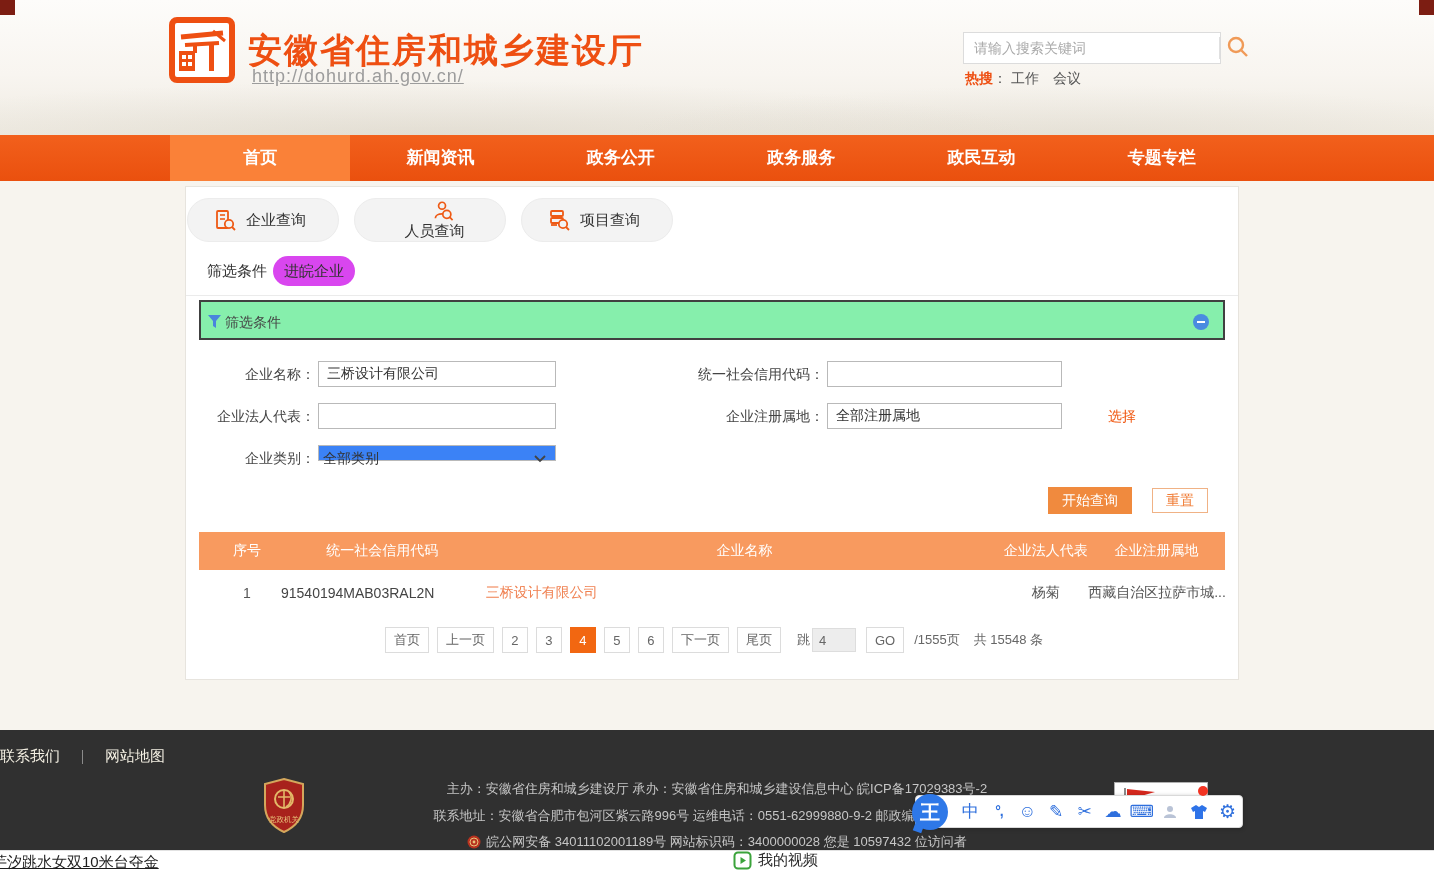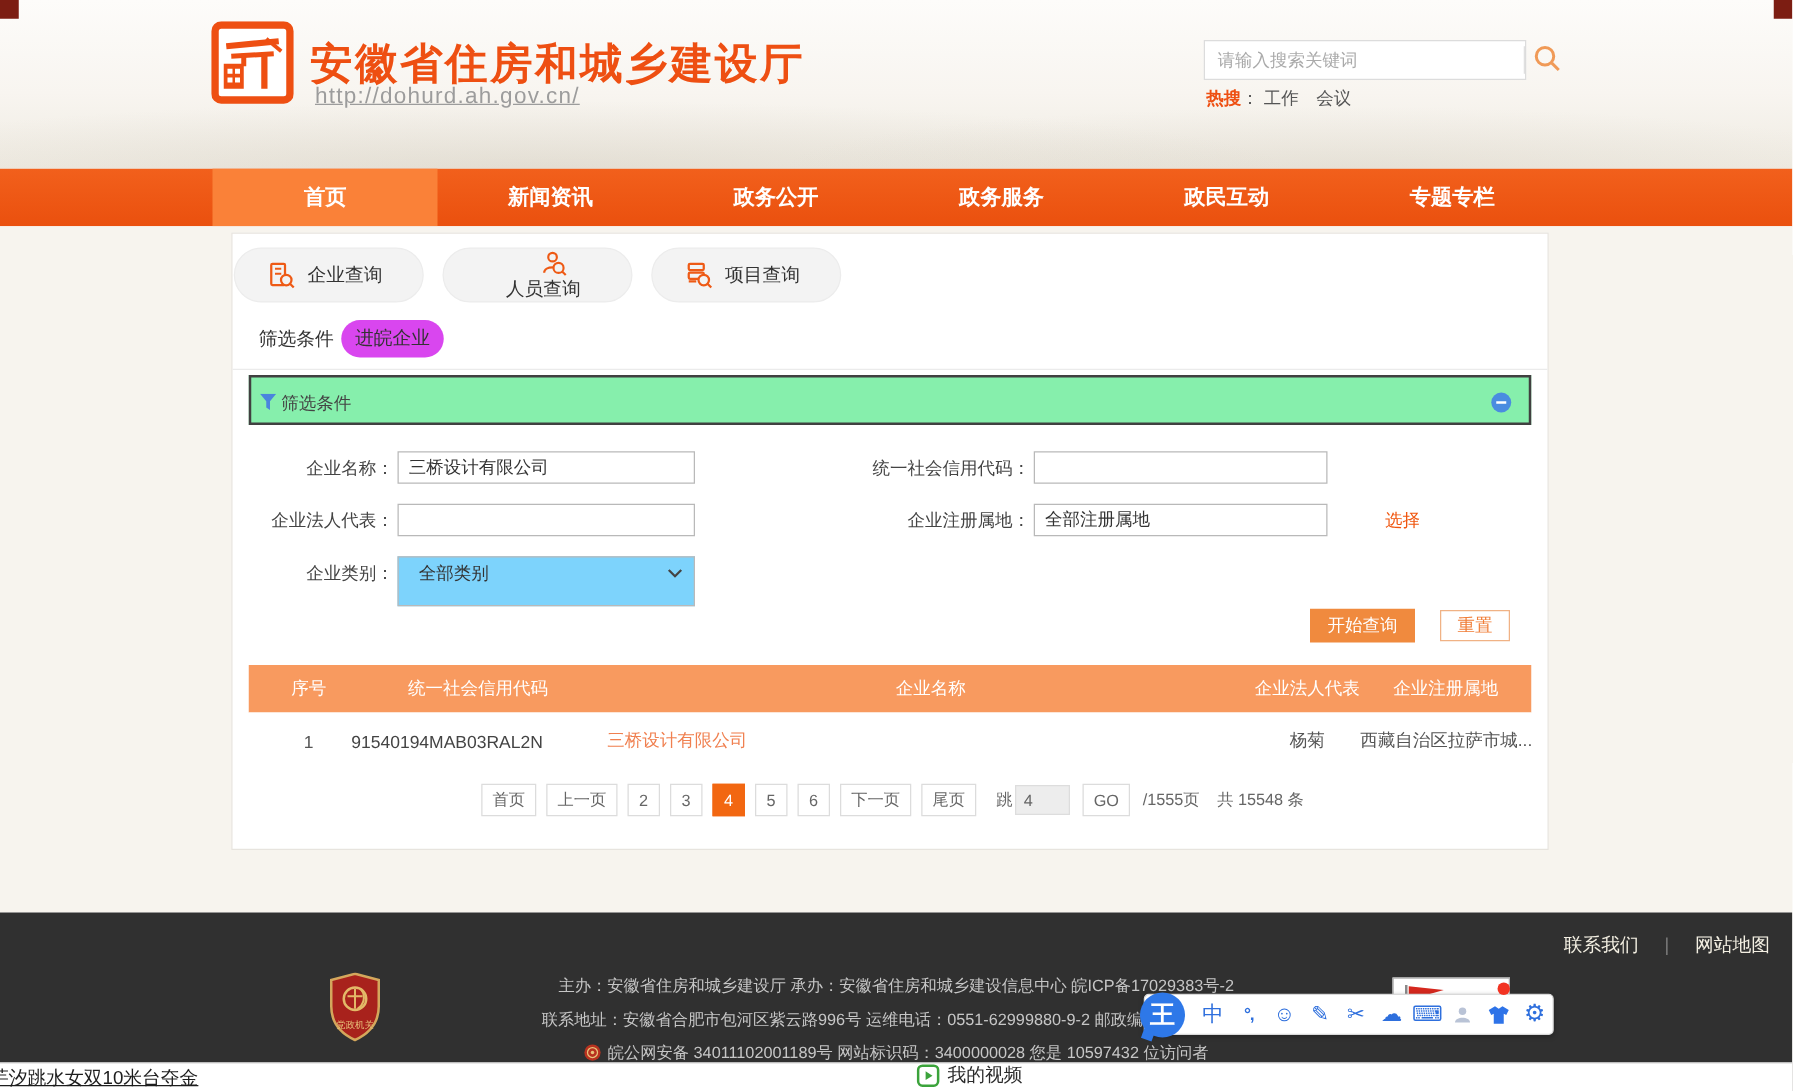--- a/index.html
+++ b/index.html
@@ -52,21 +52,21 @@
   
   #filter-bar { left:199px; top:300px; width:1026px; height:40px; background:#86efac; border:2px solid #404040; }
   #filter-title { position:absolute; left:24px; top:12px; font-size:14px; color:#444; }
   #funnel { position:absolute; left:7px; top:13px; }
   #collapse-btn { position:absolute; right:14px; top:12px; width:16px; height:16px; border-radius:50%; background:#4a8ce0; border:0; cursor:pointer; }
   #collapse-btn::after { content:""; position:absolute; left:4px; top:7px; width:8px; height:2px; background:#fff; }
 
   
   .flabel { position:absolute; font-size:14px; color:#444; text-align:right; line-height:26px; }
   .finput { position:absolute; height:26px; border:1px solid #b9b9b9; background:#fff; font-size:14px; color:#333; padding:0 8px; outline:none; }
-  .fselect { position:absolute; height:40px; border:1px solid #b9b9b9; background:#7dd3fc; font-size:14px; color:#333; padding:0 16px; line-height:24px; cursor:pointer; }
+  .fselect { position:absolute; height:16px; border:1px solid #b9b9b9; background:#3b82f6; font-size:14px; color:#333; padding:0 4px; line-height:24px; cursor:pointer; }
   .fselect svg { position:absolute; right:9px; top:9px; }
   #reg-select-link { position:absolute; left:1078px; top:408px; font-size:14px; color:#f0560f; cursor:pointer;margin-left:30px; }
   #btn-search { left:1048px; top:487px; width:84px; height:27px; background:#f08a3e; color:#fff; border:0; font-size:14px; cursor:pointer; }
   #btn-reset { left:1152px; top:488px; width:56px; height:25px; background:#fff; color:#f07c35; border:1px solid #f0b285; font-size:14px; cursor:pointer; }
 
   
   #tbl-head { left:199px; top:532px; width:1026px; height:38px; background:#f89a5f; display:flex; align-items:center; color:#fff; font-size:14px; }
   #tbl-row { left:199px; top:570px; width:1026px; height:45px; display:flex; align-items:center; font-size:14px; color:#555; background:#fff; }
   .c1 { width:65px; text-align:center;margin-left:16px; }
   .c2 { width:210px; }
@@ -82,21 +82,21 @@
   #pager { left:185px; top:627px; width:1054px; display:flex; justify-content:center; align-items:center; }
   .pg { display:inline-flex; align-items:center; justify-content:center; height:26px; min-width:26px; padding:0 8px; border:1px solid #dcdcdc; background:#fff; color:#666; font-size:13px; margin:0 4px; cursor:pointer; }
   .pg.active { background:#f26711; border-color:#f26711; color:#fff; }
   #jump-label { font-size:13px; color:#666; margin:0 2px 0 12px; }
   #jump-input { width:44px; height:24px; background:#ededed; border:1px solid #ddd; font-size:13px; color:#666; padding:0 6px; outline:none; }
   #pg-totals { font-size:13px; color:#666; margin-left:6px; }
   #pg-records { font-size:13px; color:#666; margin-left:14px; }
 
   
   #footer { left:0; top:730px; width:1434px; height:143px; background:#303030; }
-  #f-links { position:absolute; left:0; top:17px; width:1416px; display:flex; justify-content:flex-end; align-items:center; }
+  #f-links { position:absolute; left:0; top:17px; width:1416px; display:flex; justify-content:flex-start; align-items:center; }
   .f-link { color:#f3efe2; font-size:15px; cursor:pointer; }
   #f-links .fl-div { width:1px; height:14px; background:#8a8a8a; margin:0 22px; }
   .f-line { position:absolute; left:0; width:1434px; text-align:center; font-size:13px; color:#c6c6c6; }
   #f-line1 { top:50px; }
   #f-line2 { top:77px; }
   #f-line3 { top:103px; }
   #f-line3 svg { vertical-align:-3px; margin-right:5px; }
   #gov-badge { left:262px; top:778px; }
 
   

